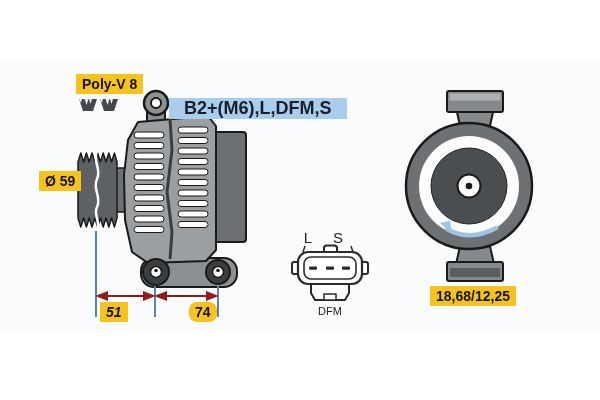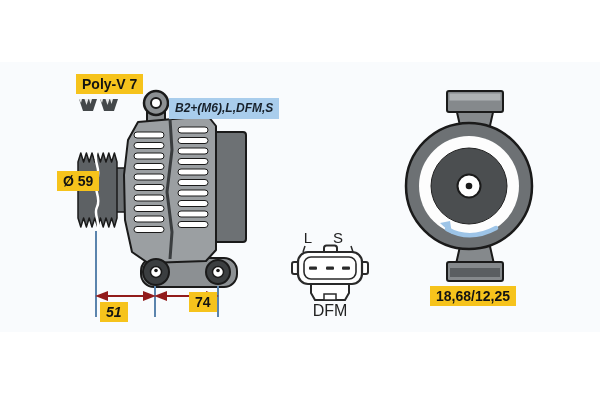--- a/index.html
+++ b/index.html
@@ -9,23 +9,22 @@
   }
   #band{position:absolute;left:0;top:62px;width:600px;height:270px;background:#f9fbfd;}
   svg{position:absolute;left:0;top:0;}
   .ylabel{
     position:absolute;background:#f6c31c;color:#131313;
     font-weight:bold;font-size:14px;line-height:20px;padding:0 6px;
     white-space:nowrap;
   }
   .blabel{
     position:absolute;background:#a9cdec;color:#17202a;
-    font-weight:bold;font-size:12px;line-height:21px;padding:0 6px;
+    font-weight:bold;font-size:18px;line-height:21px;padding:0 15px;
     white-space:nowrap;
-    font-style:italic;
   }
   .pinlbl{
     position:absolute;color:#222;font-size:15px;line-height:16px;
     text-align:center;white-space:nowrap;
   }
 </style>
 </head>
 <body>
 
 <div id="stage">
@@ -158,24 +157,24 @@
       <circle cx="469" cy="186" r="11.5" fill="#ffffff" stroke="#1a1a1a" stroke-width="2"></circle>
       <circle cx="469" cy="186" r="3.3" fill="#1a1a1a"></circle>
 
       <g>
         <path d="M496,228 Q470,242 447,229" fill="none" stroke="#9dc4e7" stroke-width="4.5" stroke-linecap="round"></path>
         <polygon points="440,223 452,234 450,221" fill="#9dc4e7"></polygon>
       </g>
     </g>
   </svg>
 
-  <div class="ylabel" style="left:76px;top:74px;">Poly-V 7</div>
+  <div class="ylabel" style="left:76px;top:74px;">Poly-V 8</div>
   <div class="blabel" style="left:169px;top:98px;">B2+(M6),L,DFM,S</div>
-  <div class="ylabel" style="left:39px;top:171px;margin-left:18px;">Ø 59</div>
+  <div class="ylabel" style="left:39px;top:171px;">Ø 59</div>
   <div class="ylabel" style="left:100px;top:302px;font-style:italic;">51</div>
-  <div class="ylabel" style="left:189px;top:292px;">74</div>
+  <div class="ylabel" style="left:189px;top:302px;border-radius:8px;">74</div>
 
   <div class="pinlbl" style="left:300px;top:230px;width:16px;">L</div>
   <div class="pinlbl" style="left:330px;top:230px;width:16px;">S</div>
-  <div class="pinlbl" style="left:303px;top:303px;width:54px;font-size:16px;">DFM</div>
+  <div class="pinlbl" style="left:303px;top:303px;width:54px;font-size:11px;">DFM</div>
 
   <div class="ylabel" style="left:430px;top:286px;">18,68/12,25</div>
 </div>
 
 </body></html>

